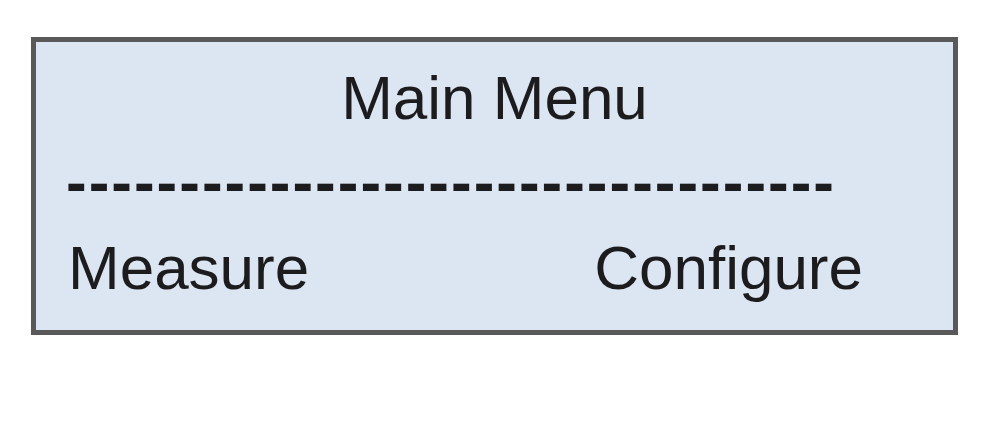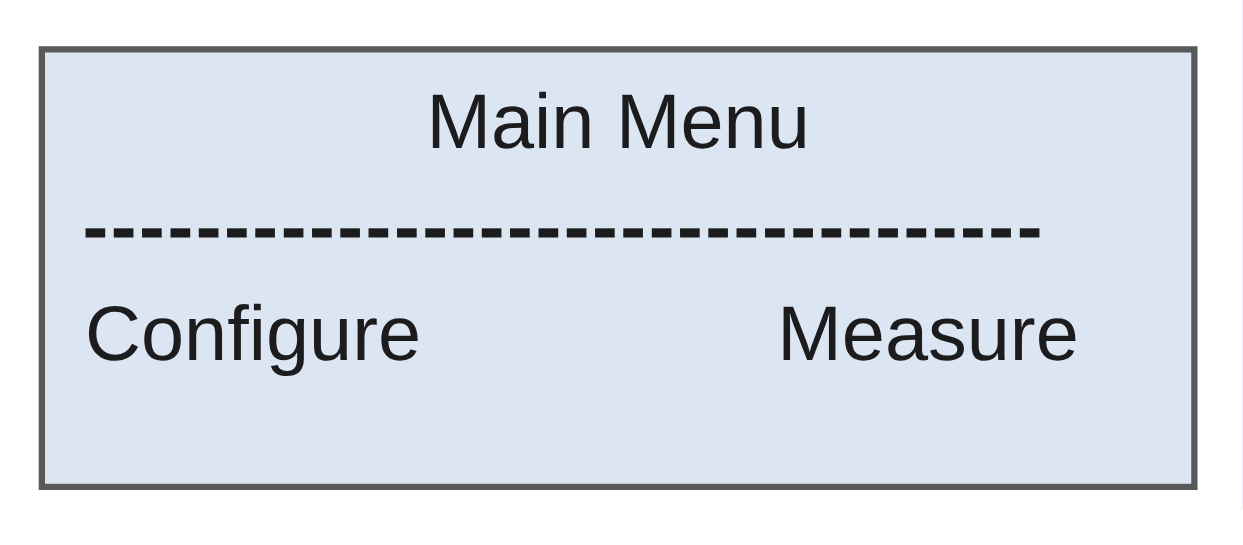--- a/index.html
+++ b/index.html
@@ -12,21 +12,21 @@
     background: var(--page-bg, #ffffff);
     font-family: "Liberation Sans", sans-serif;
     overflow: hidden;
     position: relative;
   }
   .lcd-screen {
     position: absolute;
     left: 31px;
     top: 37px;
     width: 927px;
-    height: 355px;
+    height: 298px;
     box-sizing: border-box;
     border: 5px solid var(--screen-border, #595959);
     background: var(--screen-bg, #dce6f2);
     padding-left: 12px;
   }
   .screen-title {
     position: absolute;
     top: 25px;
     left: 0;
     width: 100%;
@@ -64,16 +64,16 @@
     cursor: pointer;
   }
 </style>
 </head>
 <body>
 
 <div class="lcd-screen">
   <div class="screen-title">Main Menu</div>
   <div class="dashed-separator">----------------------------------</div>
   <div class="menu-row">
+    <div class="menu-item">Measure</div>
     <div class="menu-item">Configure</div>
-    <div class="menu-item">Measure</div>
   </div>
 </div>
 
 </body></html>

